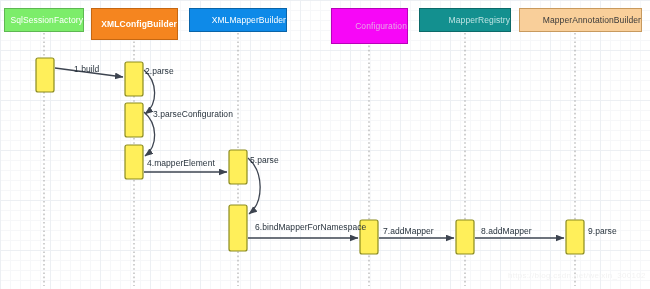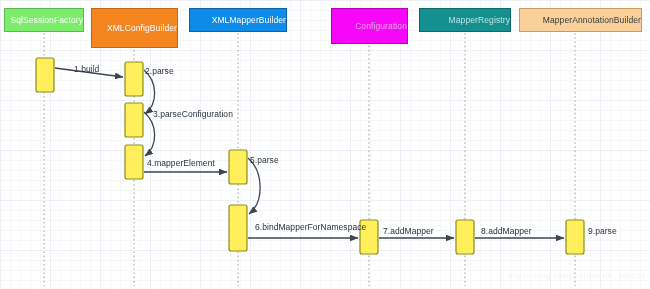--- a/index.html
+++ b/index.html
@@ -96,21 +96,21 @@
       <rect x="229" y="205" width="18" height="46" rx="2"></rect>
       <rect x="360" y="220" width="18" height="34" rx="2"></rect>
       <rect x="456" y="220" width="18" height="34" rx="2"></rect>
       <rect x="566" y="220" width="18" height="34" rx="2"></rect>
     </g>
   </svg>
 
   <div class="actor-box" style="left:4px; top:8px; width:80px; height:24px; background:#7ced6a; border-color:#5eb852; color:#ffffff;">
     <span>SqlSessionFactory</span>
   </div>
-  <div class="actor-box" style="left:91px; top:8px; width:87px; height:40px; background:#f5851f; border-color:#c56712; color:#ffffff;">
+  <div class="actor-box" style="left:91px; top:8px; width:87px; height:32px; background:#f5851f; border-color:#c56712; color:#ffffff;font-weight:bold;">
     <span>XMLConfigBuilder</span>
   </div>
   <div class="actor-box" style="left:189px; top:8px; width:98px; height:24px; background:#0e8ae8; border-color:#0a64a8; color:#ffffff;">
     <span>XMLMapperBuilder</span>
   </div>
   <div class="actor-box" style="left:331px; top:8px; width:77px; height:36px; background:#f707f7; border-color:#b900b9; color:#e6a8e6;">
     <span>Configuration</span>
   </div>
   <div class="actor-box" style="left:419px; top:8px; width:92px; height:24px; background:#13908f; border-color:#0d6a69; color:#bde3e3;">
     <span>MapperRegistry</span>

